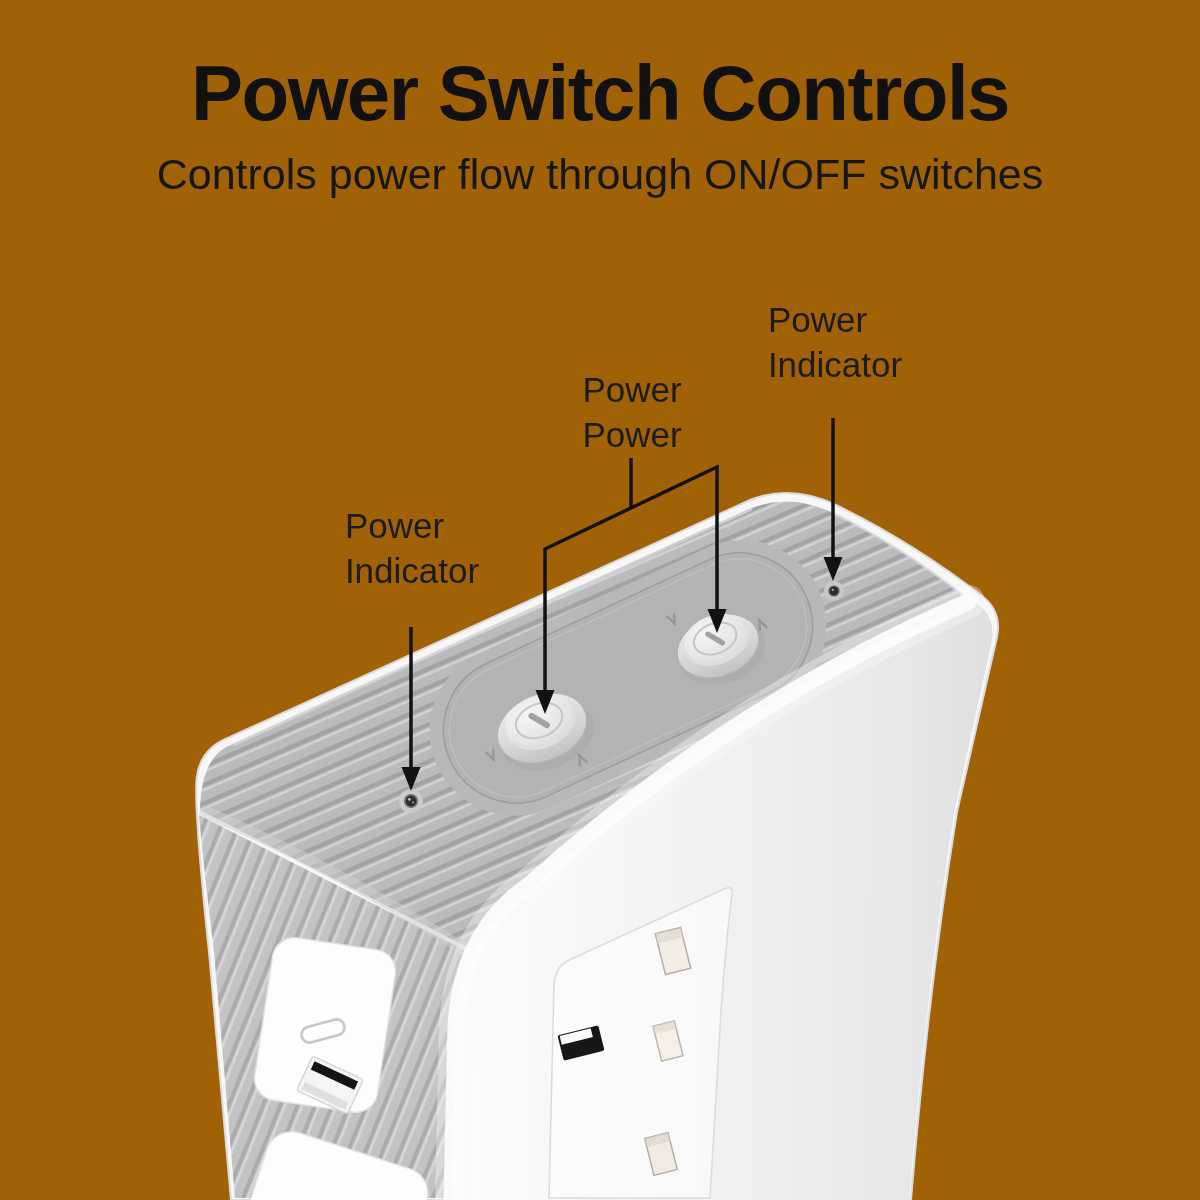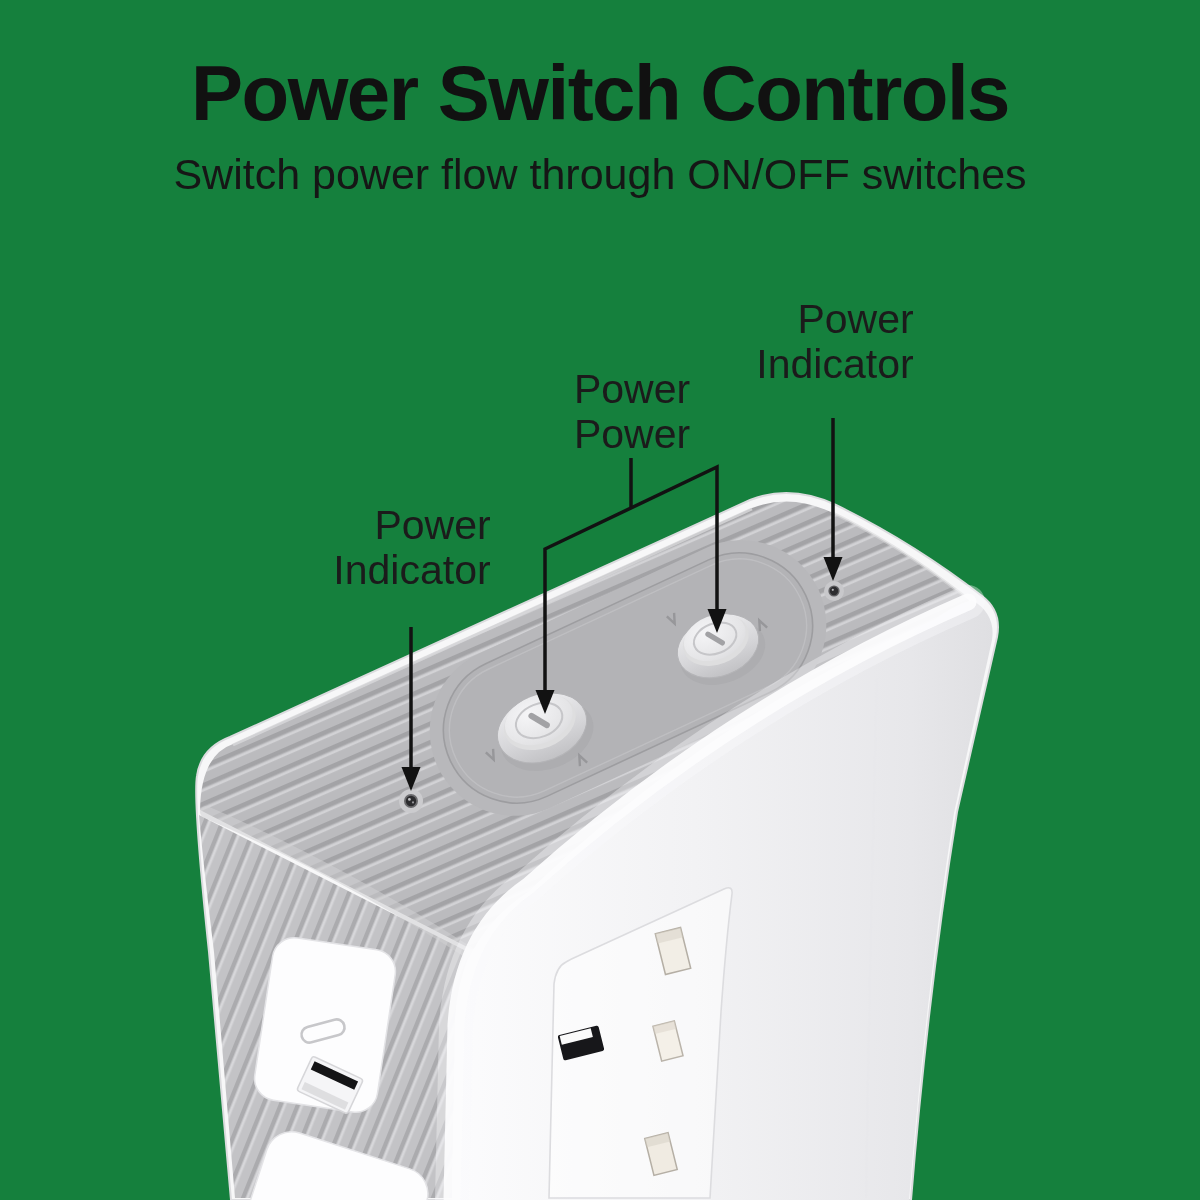--- a/index.html
+++ b/index.html
@@ -1,25 +1,25 @@
 <!DOCTYPE html>
 <html><head>
 <meta charset="utf-8">
 <style>
   html,body{margin:0;padding:0;background:#ffffff;}
   .canvas{
-    position:relative;width:1200px;height:1200px;background:#15803d;
+    position:relative;width:1200px;height:1200px;background:#a16207;
     overflow:hidden;font-family:"Liberation Sans", sans-serif;color:#141414;
   }
   .canvas svg{position:absolute;left:0;top:0;z-index:1;}
   .hdr{position:absolute;left:0;width:1200px;text-align:center;z-index:2;}
   .title{top:48px;font-size:78px;font-weight:800;letter-spacing:-1.5px;color:#111111;}
   .subtitle{top:150px;font-size:43px;font-weight:400;color:#161616;}
   .callout{
-    position:absolute;z-index:2;text-align:right;font-size:41px;line-height:45px;
+    position:absolute;z-index:2;text-align:left;font-size:35px;line-height:45px;
     font-weight:400;color:#1b1b1b;transform:translateX(-50%);white-space:nowrap;
   }
 </style>
 </head>
 <body>
 
 <div class="canvas">
 
   <svg width="1200" height="1200" viewBox="0 0 1200 1200">
     <defs>
@@ -176,21 +176,21 @@
     </g>
     <g fill="#121212" stroke="none">
       <polygon points="545,714 535.5,690 554.5,690"></polygon>
       <polygon points="717,633 707.5,609 726.5,609"></polygon>
       <polygon points="833,581 823.5,557 842.5,557"></polygon>
       <polygon points="411,791 401.5,767 420.5,767"></polygon>
     </g>
   </svg>
 
   <div class="hdr title">Power Switch Controls</div>
-  <div class="hdr subtitle">Switch power flow through ON/OFF switches</div>
+  <div class="hdr subtitle">Controls power flow through ON/OFF switches</div>
 
   <div class="callout" style="left:835px;top:297px;">
     <div>Power</div>
     <div>Indicator</div>
   </div>
 
   <div class="callout" style="left:632px;top:367px;">
     <div>Power</div>
     <div>Power</div>
   </div>

